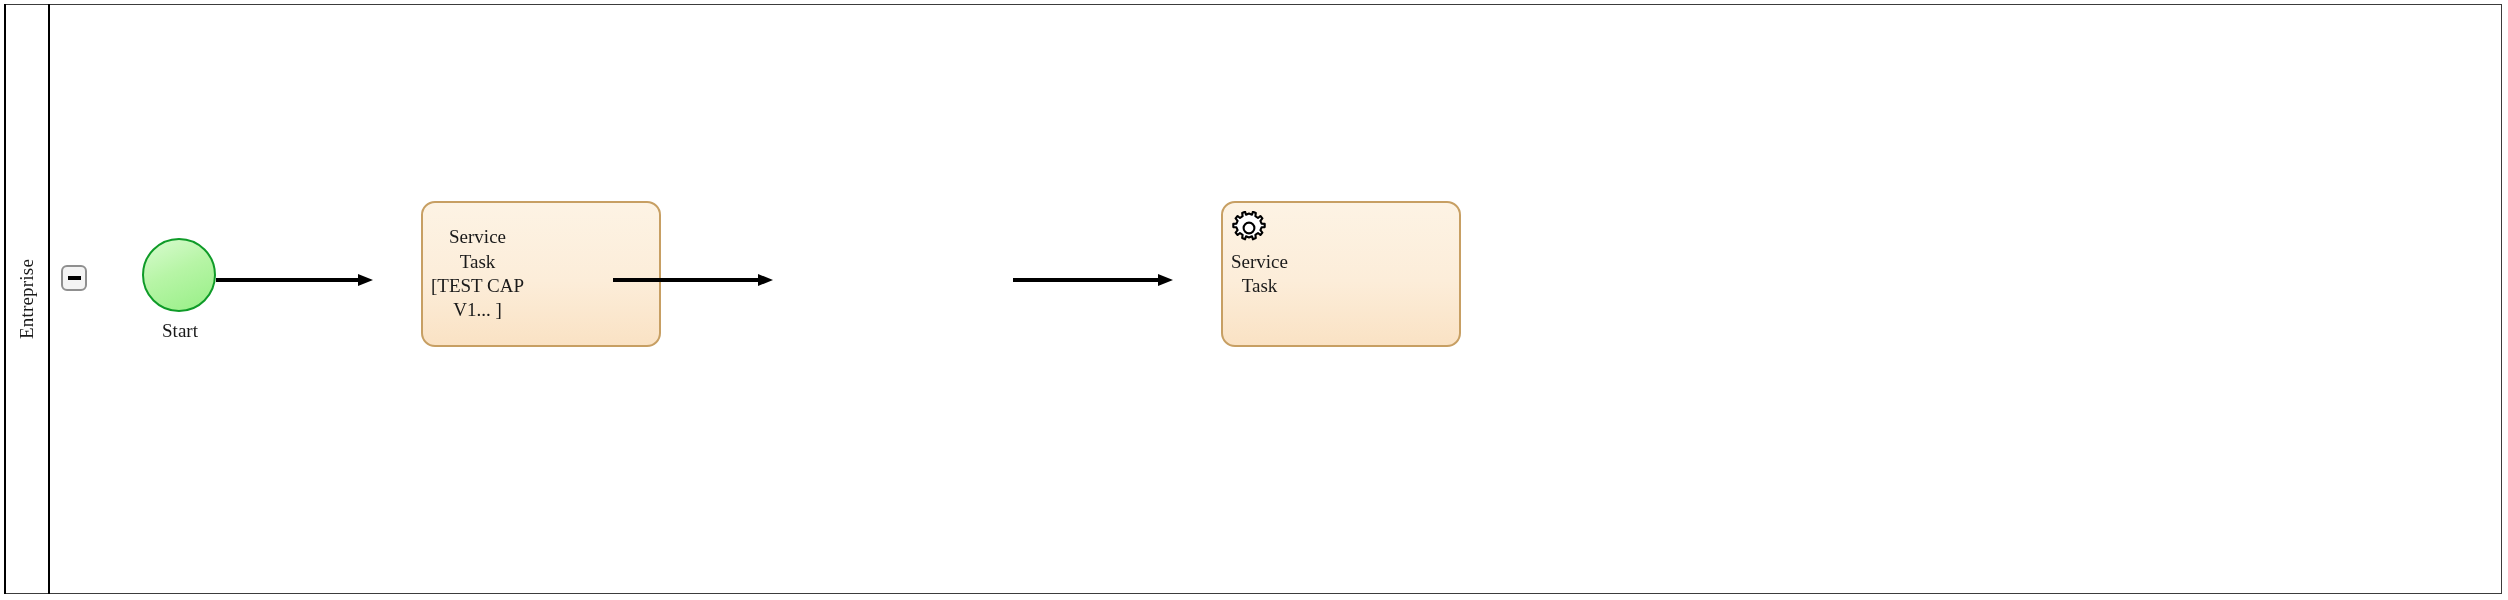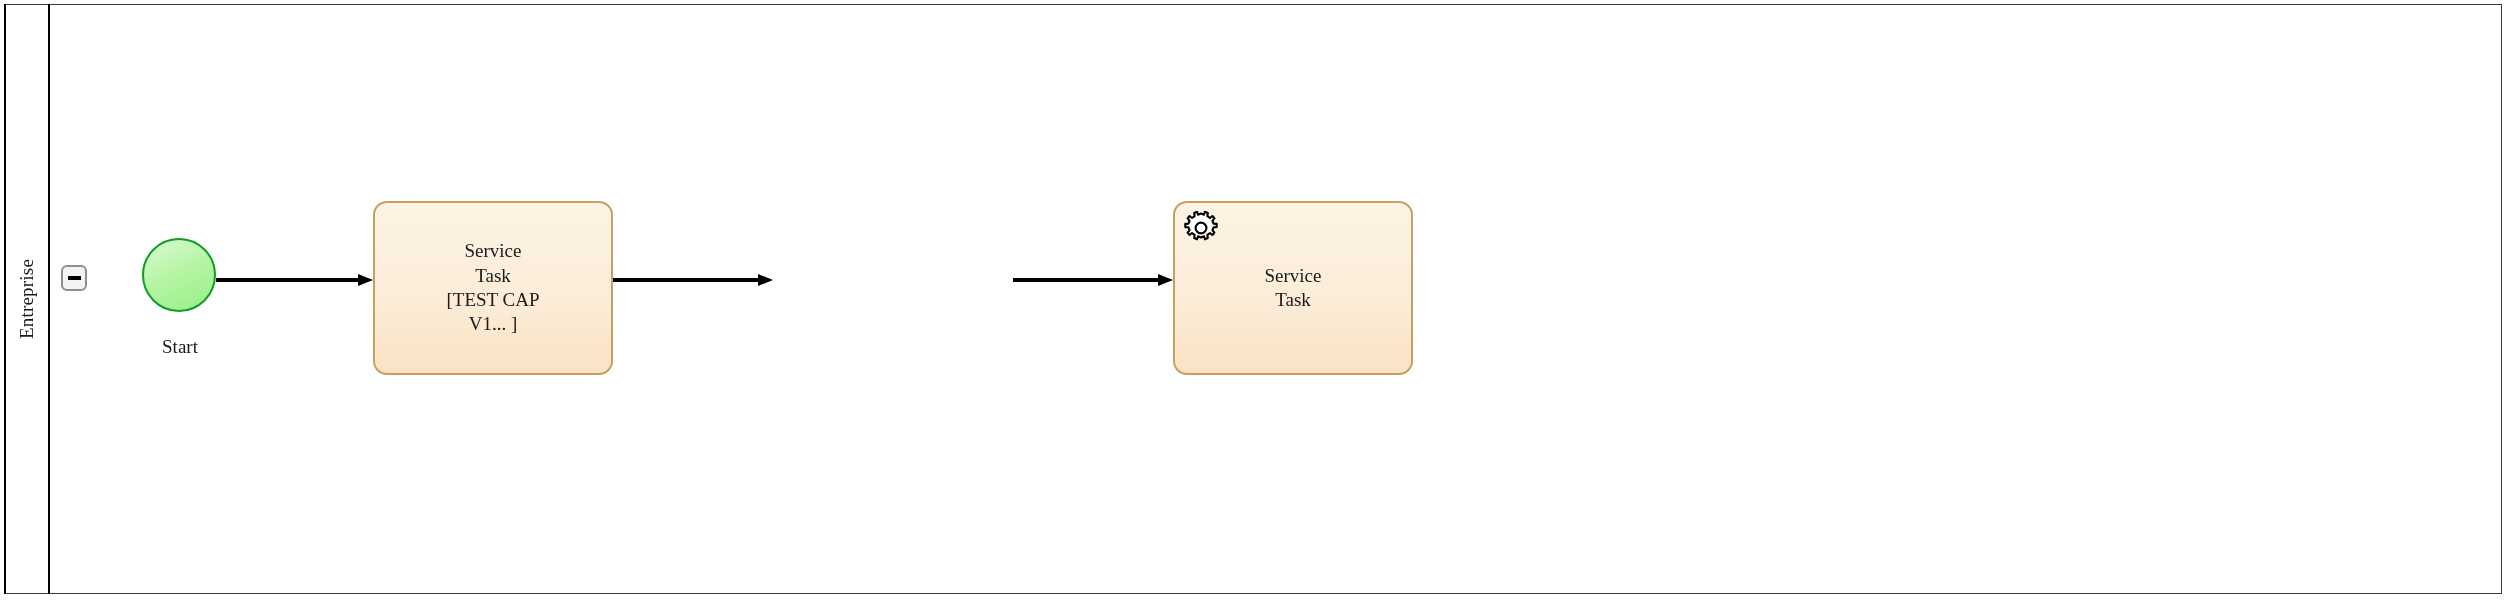--- a/index.html
+++ b/index.html
@@ -115,40 +115,40 @@
     width: 74px;
     height: 74px;
     box-sizing: border-box;
     border-radius: 50%;
     border: 2px solid #0f9b28;
     background: linear-gradient(155deg, #d9fbd0 0%, #b7f5a6 45%, #97ef86 100%);
   }
   .start-label {
     position: absolute;
     left: 100px;
-    top: 336px;
+    top: 320px;
     width: 160px;
     text-align: center;
     font-size: 19px;
     color: #1a1a1a;
   }
 
   
   .task {
     position: absolute;
     top: 201px;
     width: 240px;
-    height: 174px;
+    height: 146px;
     box-sizing: border-box;
     border: 2px solid #c79f63;
     border-radius: 14px;
     background: linear-gradient(180deg, #fdf3e4 0%, #fcedd9 55%, #fae2c4 100%);
     display: flex;
     align-items: center;
-    justify-content: center;
+    margin-left: 48px;
   }
   .task-label {
     text-align: center;
     font-size: 19px;
     line-height: 1.28;
     color: #1a1a1a;
     padding: 0 8px;
     white-space: pre-line;
   }
   #task-service-1 { left: 373px; }

